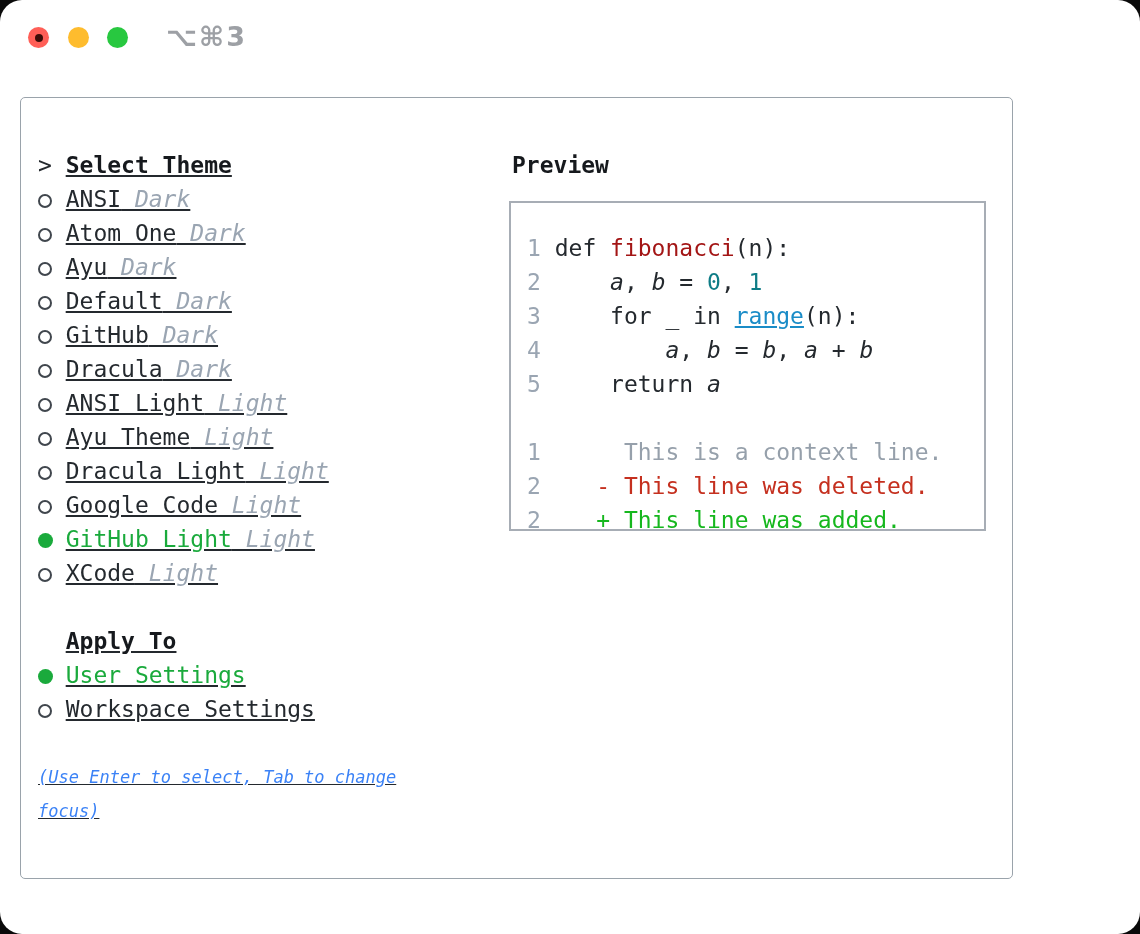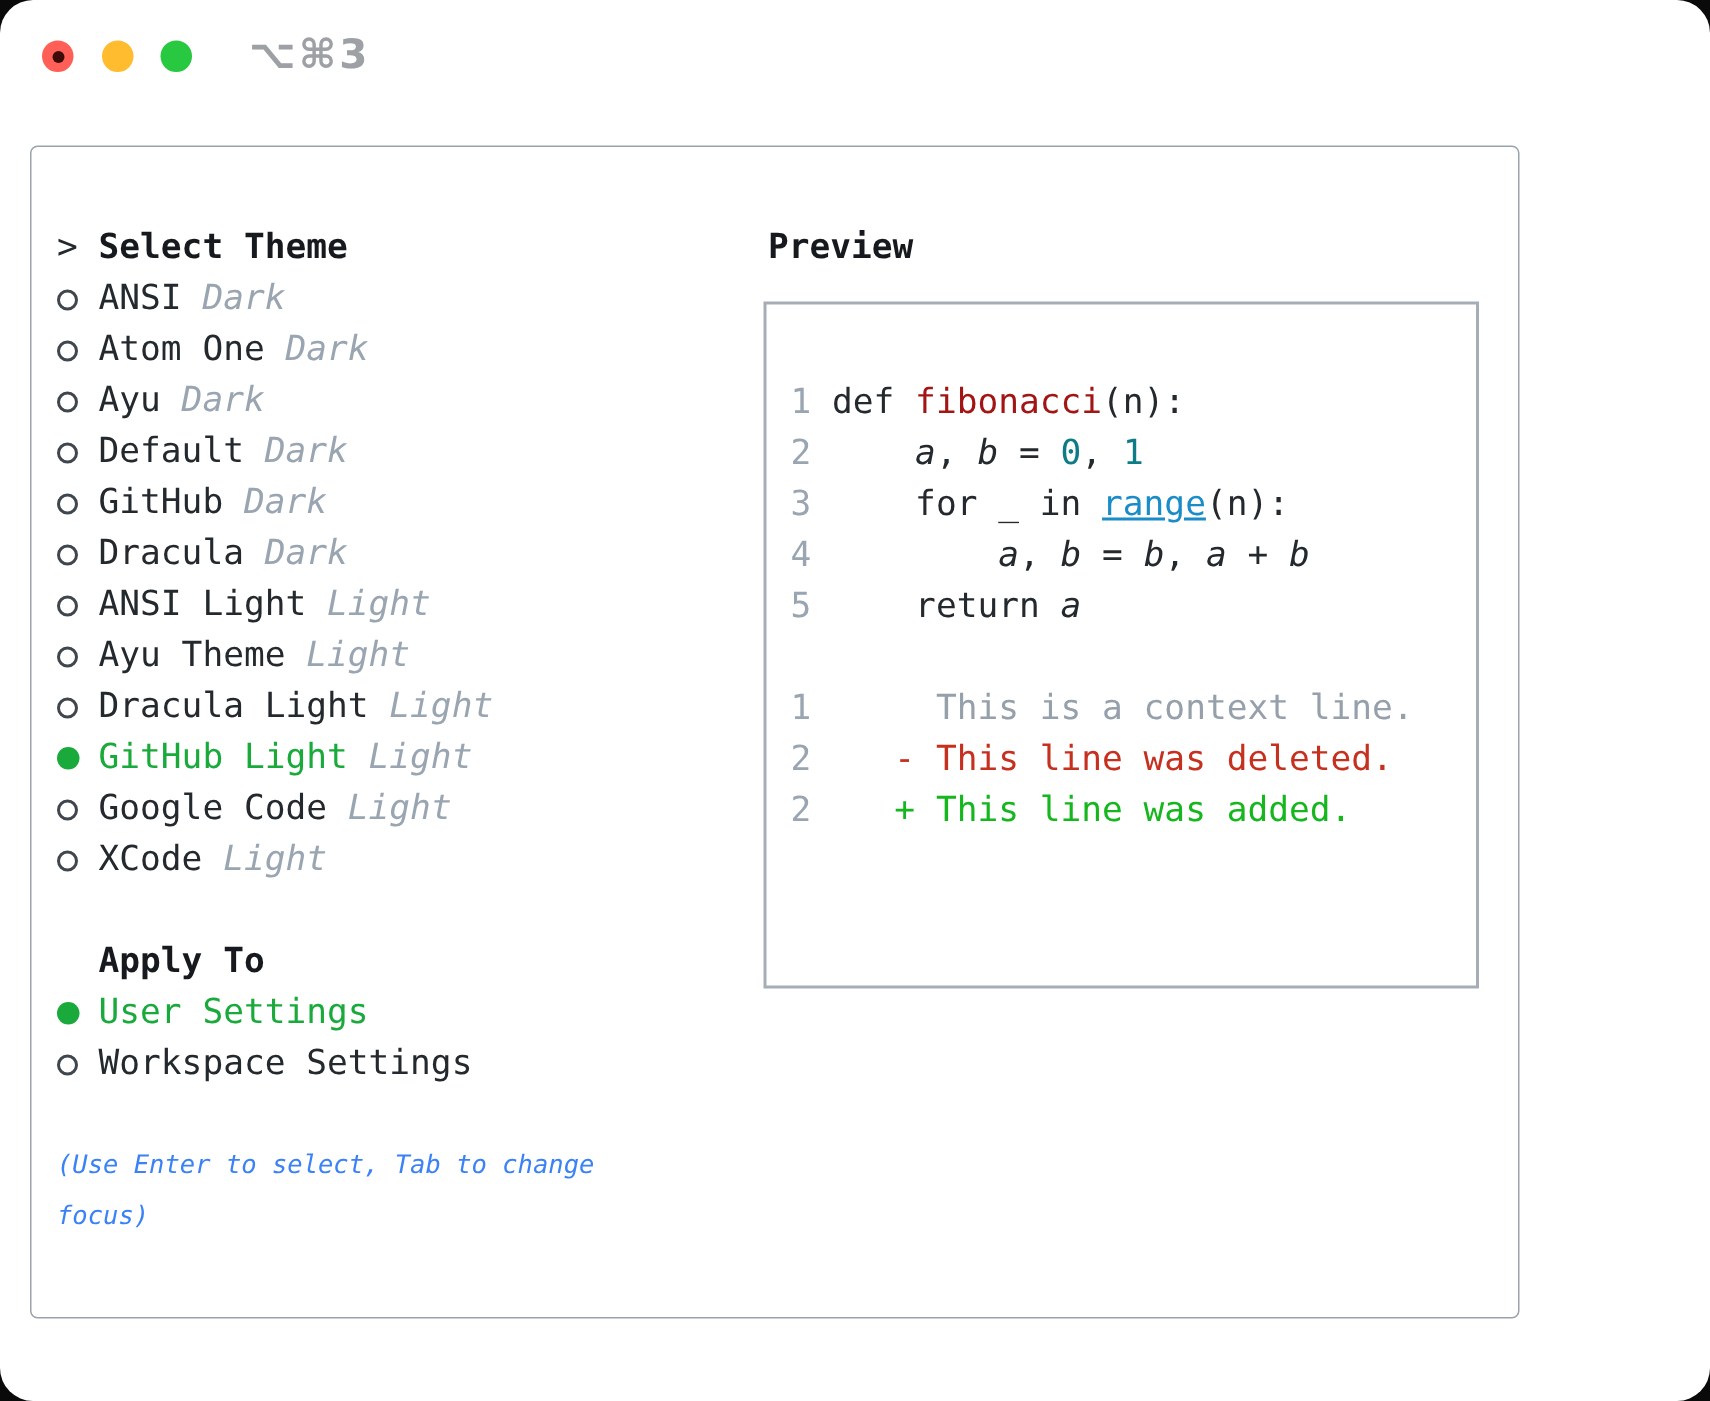--- a/index.html
+++ b/index.html
@@ -23,21 +23,21 @@
     font-size:27px;color:#9da0a5;letter-spacing:2px;
   }
   
   .panel{
     position:absolute;left:20px;top:97px;width:993px;height:782px;
     border:1.5px solid #9aa3ab;border-radius:5px;box-sizing:border-box;background:#fff;
   }
   
   .left-col{
     position:absolute;left:38px;top:148px;
-    font-size:23px;line-height:34px;color:#24292e;
+    font-size:23px;line-height:34px;color:#24292e;text-decoration:underline;
   }
   .row{white-space:pre;height:34px;}
   .prefix{display:inline-block;width:2ch;}
   .bold{font-weight:bold;color:#16191d;}
   .tag{color:#9aa5b2;font-style:italic;}
   .sel{color:#1aaa3c;}
   .radio{
     display:inline-block;width:14px;height:14px;border-radius:50%;
     box-sizing:border-box;vertical-align:-1px;
   }
@@ -47,23 +47,23 @@
   .hint{
     max-width:420px;color:#3b82f6;font-style:italic;
     font-size:17px;line-height:34px;white-space:normal;
   }
   
   .preview-title{
     position:absolute;left:512px;top:148px;height:34px;line-height:34px;
     font-size:23px;font-weight:bold;color:#16191d;
   }
   .preview-box{
-    position:absolute;left:509px;top:201px;width:477px;height:458px;
+    position:absolute;left:509px;top:201px;width:477px;height:330px;
     border:2px solid #a7adb5;box-sizing:border-box;background:#fff;
-    padding:48px 0 0 16px;overflow:hidden;
+    padding:28px 0 0 16px;overflow:hidden;
   }
   .code-line{white-space:pre;font-size:23px;line-height:34px;height:34px;}
   .lnum{display:inline-block;width:2ch;color:#9aa5b2;}
   .c-p{color:#24292e;}
   .c-fn{color:#a31515;}
   .c-num{color:#0e7c86;}
   .c-bi{color:#1a8cc7;text-decoration:underline;}
   .c-v{color:#24292e;font-style:italic;}
   .c-ctx{color:#96a0ab;}
   .c-del{color:#c5301f;}
@@ -87,22 +87,22 @@
       <div class="row"><span class="prefix">&gt; </span><span class="bold">Select Theme</span></div>
       <div class="row"><span class="prefix"><span class="radio hollow"></span></span><span>ANSI</span><span class="tag"> Dark</span></div>
       <div class="row"><span class="prefix"><span class="radio hollow"></span></span><span>Atom One</span><span class="tag"> Dark</span></div>
       <div class="row"><span class="prefix"><span class="radio hollow"></span></span><span>Ayu</span><span class="tag"> Dark</span></div>
       <div class="row"><span class="prefix"><span class="radio hollow"></span></span><span>Default</span><span class="tag"> Dark</span></div>
       <div class="row"><span class="prefix"><span class="radio hollow"></span></span><span>GitHub</span><span class="tag"> Dark</span></div>
       <div class="row"><span class="prefix"><span class="radio hollow"></span></span><span>Dracula</span><span class="tag"> Dark</span></div>
       <div class="row"><span class="prefix"><span class="radio hollow"></span></span><span>ANSI Light</span><span class="tag"> Light</span></div>
       <div class="row"><span class="prefix"><span class="radio hollow"></span></span><span>Ayu Theme</span><span class="tag"> Light</span></div>
       <div class="row"><span class="prefix"><span class="radio hollow"></span></span><span>Dracula Light</span><span class="tag"> Light</span></div>
+      <div class="row"><span class="prefix"><span class="radio hollow"></span></span><span>Google Code</span><span class="tag"> Light</span></div>
       <div class="row"><span class="prefix"><span class="radio filled"></span></span><span class="sel">GitHub Light</span><span class="tag"> Light</span></div>
-      <div class="row"><span class="prefix"><span class="radio hollow"></span></span><span>Google Code</span><span class="tag"> Light</span></div>
       <div class="row"><span class="prefix"><span class="radio hollow"></span></span><span>XCode</span><span class="tag"> Light</span></div>
       <div class="spacer"></div>
       <div class="row"><span class="prefix">  </span><span class="bold">Apply To</span></div>
       <div class="row"><span class="prefix"><span class="radio filled"></span></span><span class="sel">User Settings</span></div>
       <div class="row"><span class="prefix"><span class="radio hollow"></span></span><span>Workspace Settings</span></div>
       <div class="spacer"></div>
       <div class="hint">(Use Enter to select, Tab to change focus)</div>
     </div>
 
   <div class="preview-title">Preview</div>

